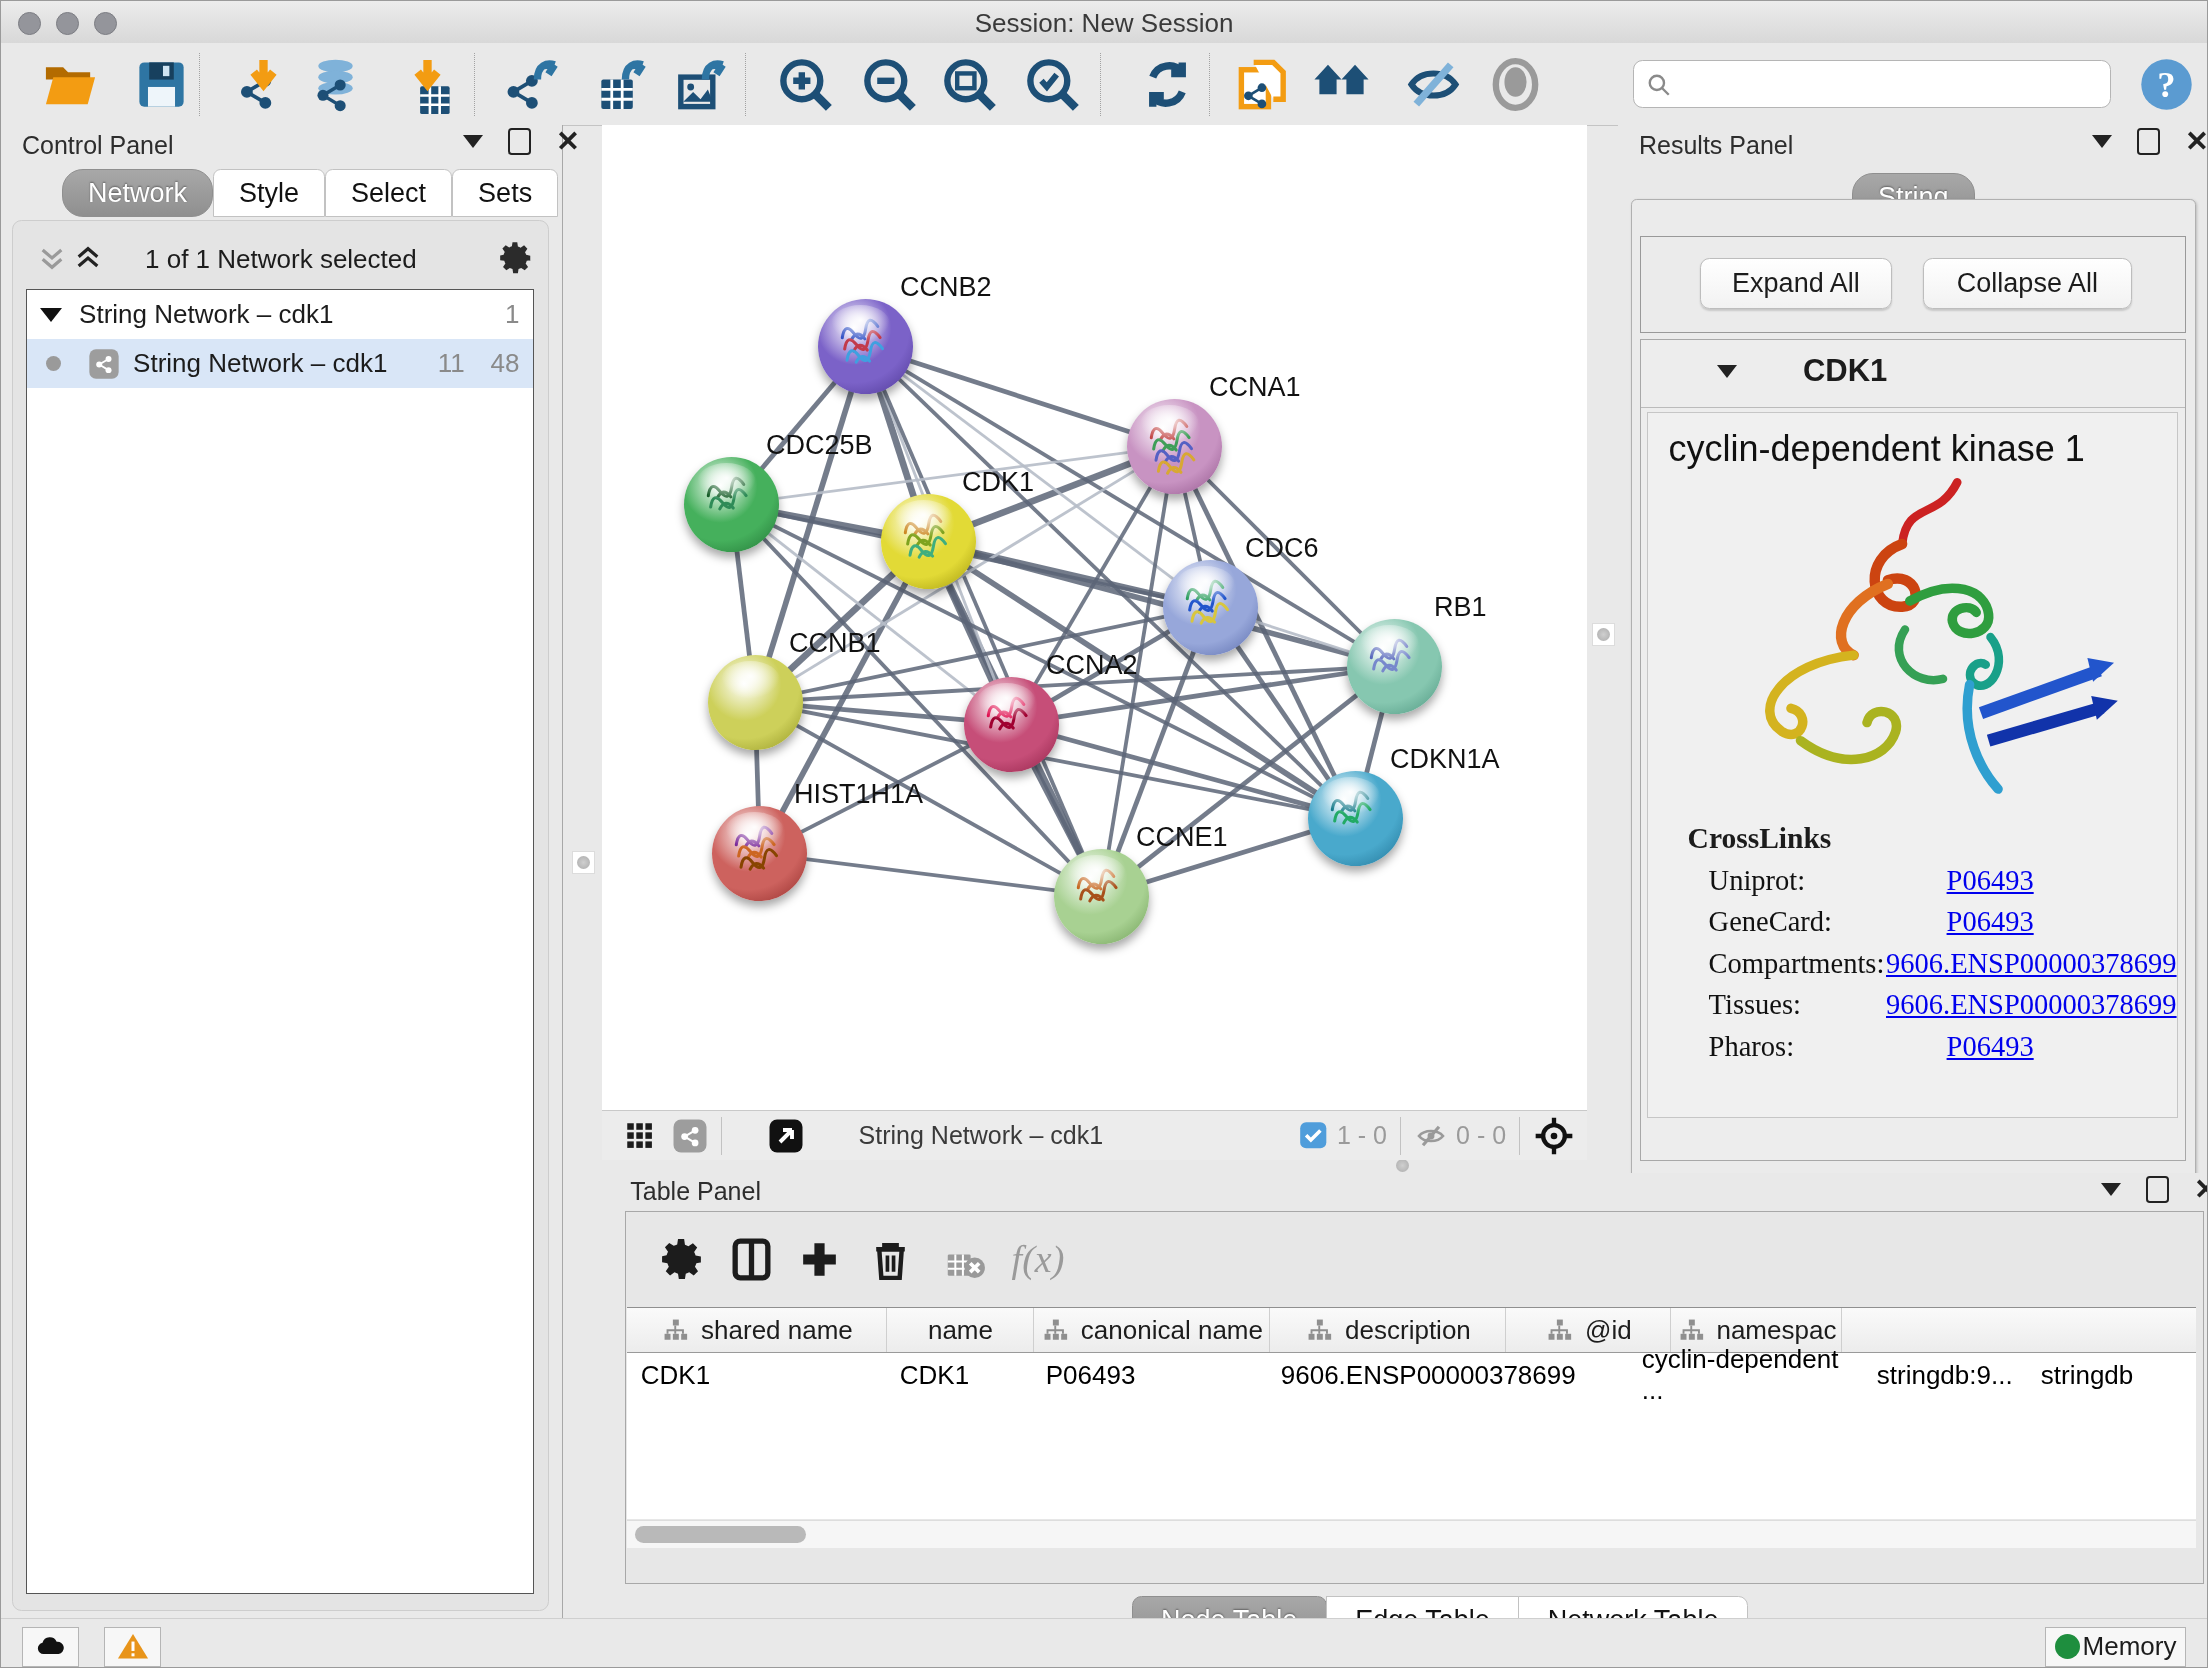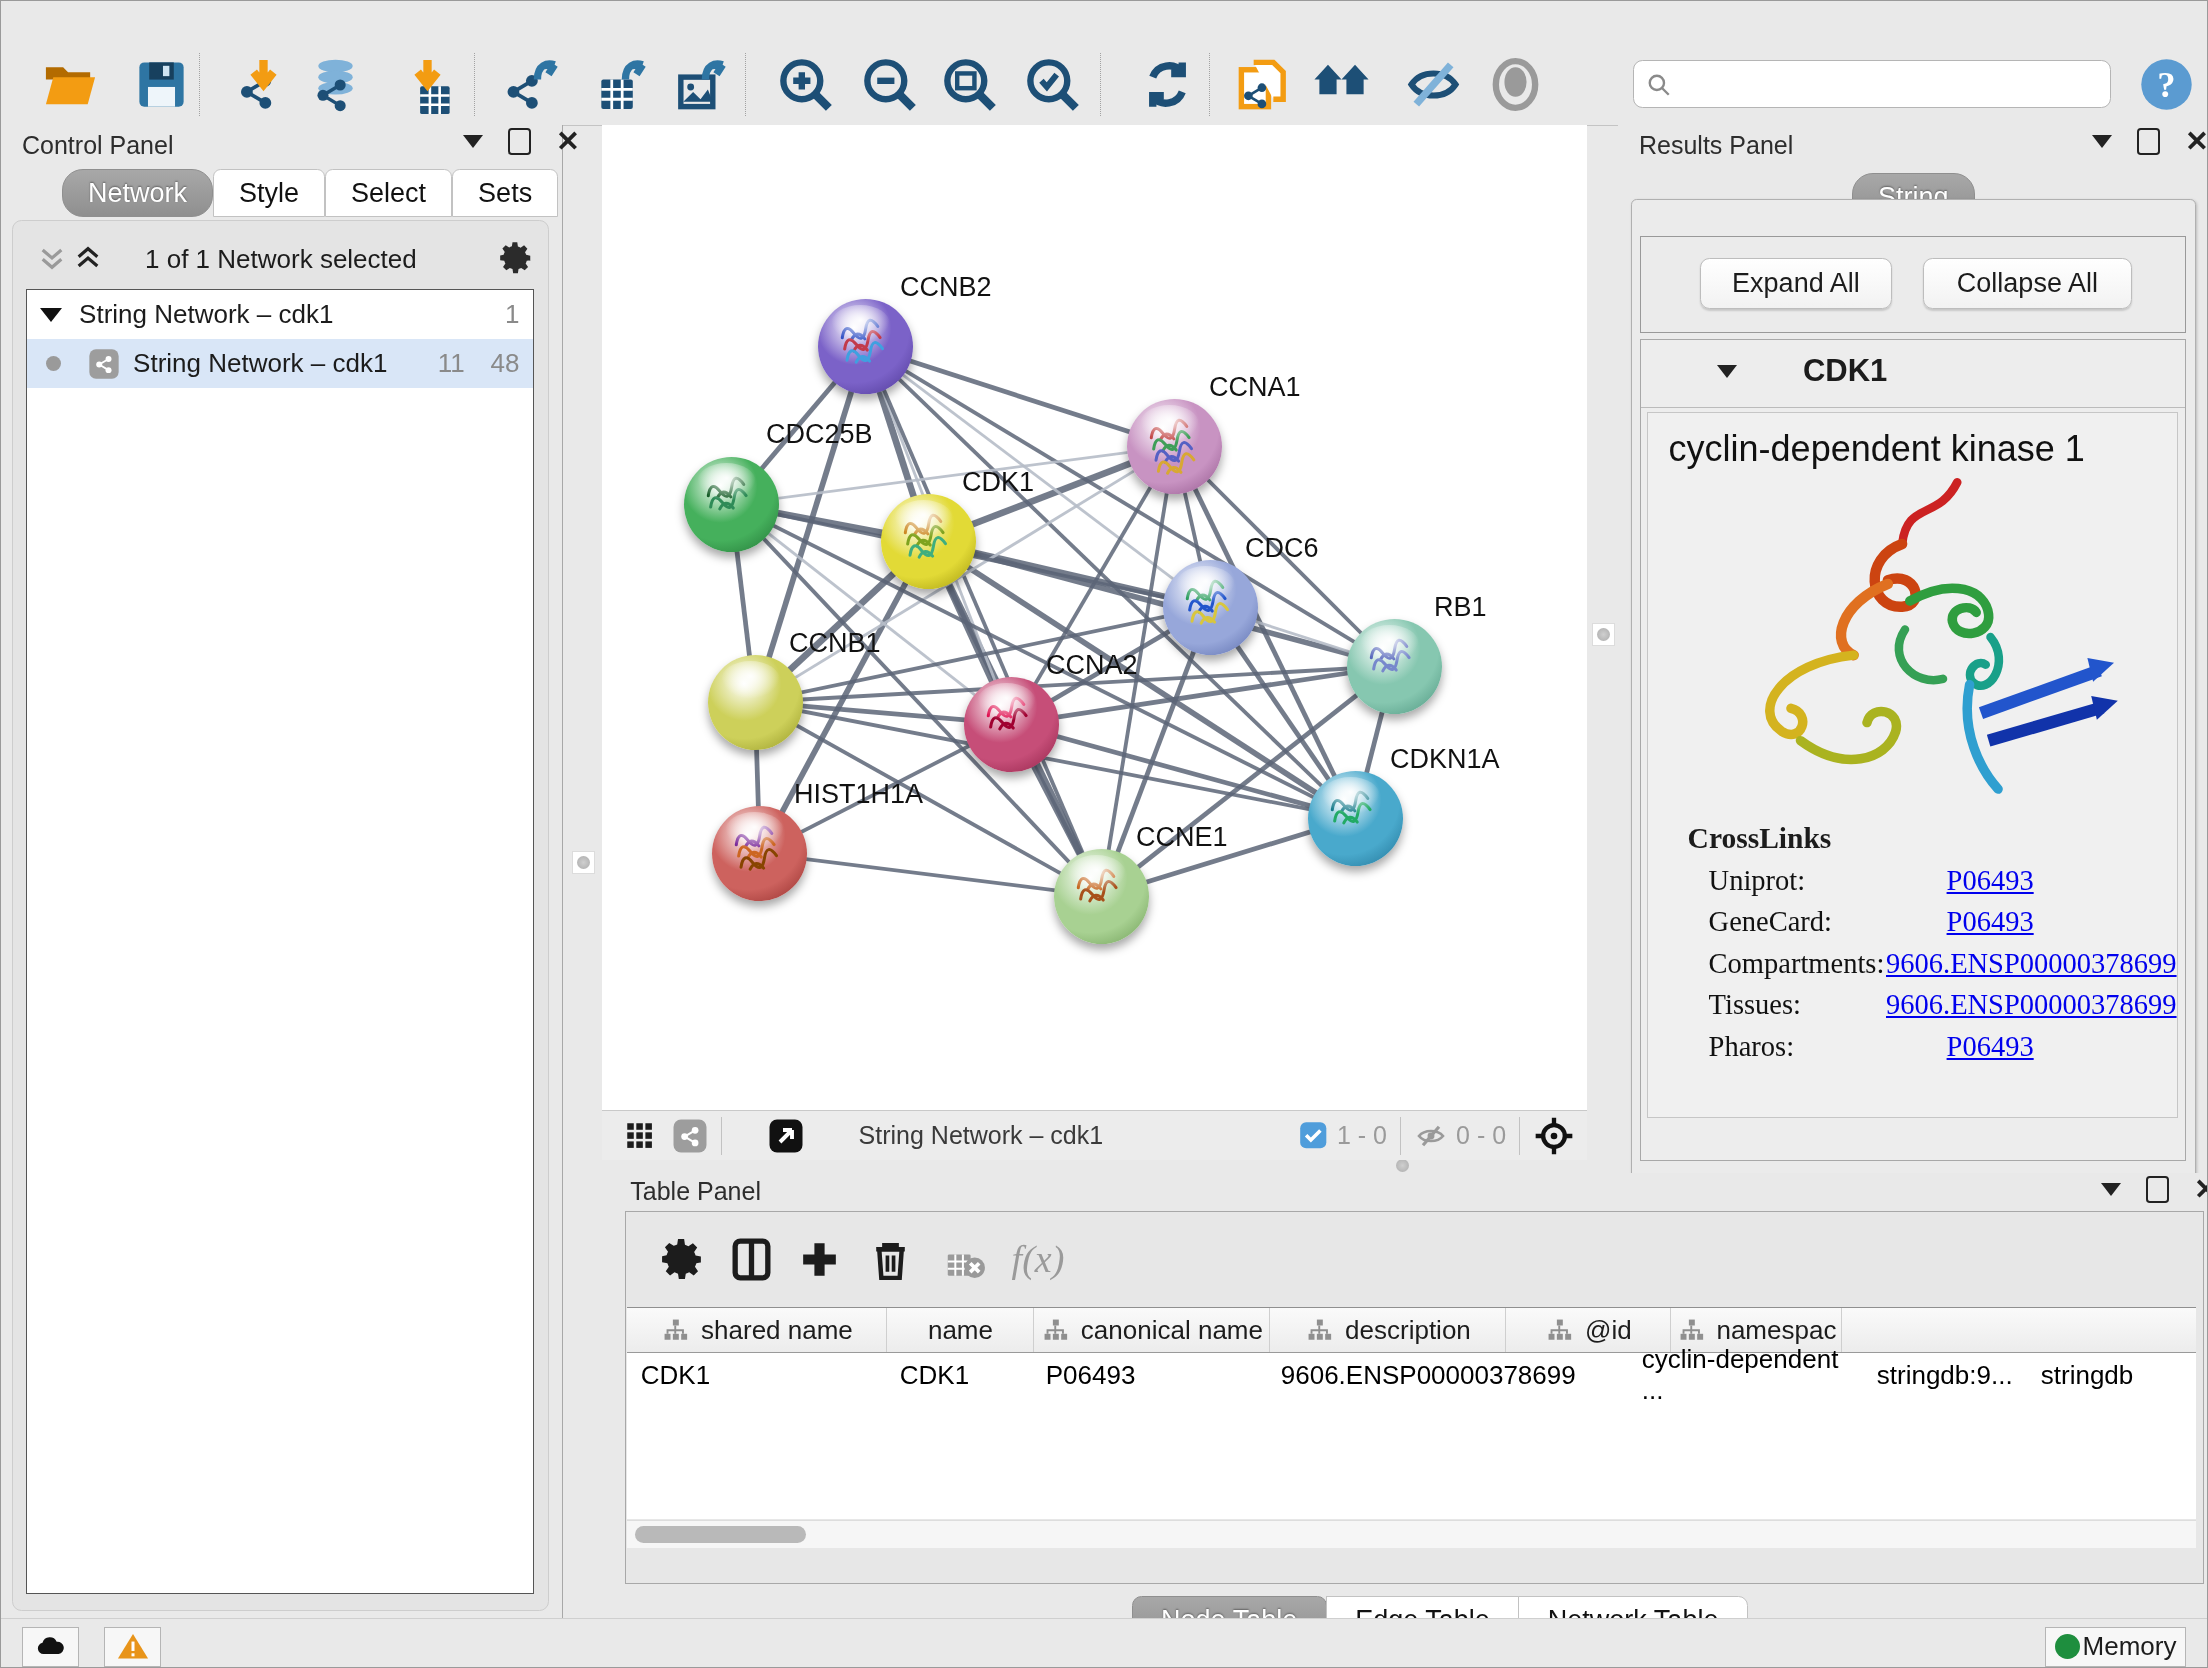--- a/index.html
+++ b/index.html
@@ -100,20 +100,26 @@
   .sb-btn{position:absolute;top:7.6px;height:38px;background:#f7f7f7;border:1.9px solid #b5b5b5;
     display:flex;align-items:center;justify-content:center;cursor:pointer;}
   #memory-btn{right:21px;width:139px;font-size:26px;gap:3px;}
   #memory-dot{width:25px;height:25px;border-radius:50%;background:#1e8e3e;}
 </style>
 </head>
 <body>
 
 <div id="app">
 
+  <div id="titlebar">
+    <div class="traffic" style="left:17px"></div>
+    <div class="traffic" style="left:55px"></div>
+    <div class="traffic" style="left:93px"></div>
+    <div id="title-text">Session: New Session</div>
+  </div>
 
   <div id="toolbar">
     <div id="search-box">
       <svg width="28.5" height="28.5" viewBox="0 0 24 24">
         <circle cx="10" cy="10" r="6" fill="none" stroke="#8a8a8a" stroke-width="2"></circle>
         <line x1="14.5" y1="14.5" x2="20" y2="20" stroke="#8a8a8a" stroke-width="2"></line>
       </svg>
     </div>
   <div class="tb-icon" style="left:40px"><svg width="100%" height="100%" viewBox="0 0 24 24">
           <path d="M2 5 h7 l2 2 h9 v3 H2z" fill="#b36b00"></path>
@@ -365,21 +371,21 @@
             <path d="M-22,22 q6,-16 13,-2 t13,-2 t13,0 m-30,8 q8,-10 14,2" fill="none" stroke="#d8a832" stroke-width="3.2" stroke-linecap="round"></path>
           </g>
         </svg><div class="hl"></div></div>
       <div class="node-label" style="left:607px;top:247px">CCNA1</div>
       <div class="node" style="left:82px;top:332px;width:95px;height:95px;background:radial-gradient(circle at 38% 30%, #ffffff 0%, #45b05c 42%, #45b05c 62%, #1f7032 100%);"><svg width="95" height="95" viewBox="-50 -50 100 100">
           <g transform="rotate(-12)">
             <path d="M-22,-14 q6,-16 13,-2 t13,-2 t13,0 m-30,8 q8,-10 14,2" fill="none" stroke="#145c26" stroke-width="3.2" stroke-linecap="round"></path>
             <path d="M-22,-2 q6,-16 13,-2 t13,-2 t13,0 m-30,8 q8,-10 14,2" fill="none" stroke="#2e8b57" stroke-width="3.2" stroke-linecap="round"></path>
           </g>
         </svg><div class="hl"></div></div>
-      <div class="node-label" style="left:164px;top:294px">CDC25B</div>
+      <div class="node-label" style="left:164px;top:305px">CDC25B</div>
       <div class="node" style="left:279px;top:369px;width:95px;height:95px;background:radial-gradient(circle at 38% 30%, #ffffff 0%, #e2da36 42%, #e2da36 62%, #9a9208 100%);"><svg width="95" height="95" viewBox="-50 -50 100 100">
           <g transform="rotate(-12)">
             <path d="M-22,-14 q6,-16 13,-2 t13,-2 t13,0 m-30,8 q8,-10 14,2" fill="none" stroke="#cc8822" stroke-width="3.2" stroke-linecap="round"></path>
             <path d="M-22,-2 q6,-16 13,-2 t13,-2 t13,0 m-30,8 q8,-10 14,2" fill="none" stroke="#7fa31e" stroke-width="3.2" stroke-linecap="round"></path>
             <path d="M-22,10 q6,-16 13,-2 t13,-2 t13,0 m-30,8 q8,-10 14,2" fill="none" stroke="#3fae7e" stroke-width="3.2" stroke-linecap="round"></path>
           </g>
         </svg><div class="hl"></div></div>
       <div class="node-label" style="left:360px;top:342px">CDK1</div>
       <div class="node" style="left:561px;top:435px;width:95px;height:95px;background:radial-gradient(circle at 38% 30%, #ffffff 0%, #97a7da 42%, #97a7da 62%, #5668a8 100%);"><svg width="95" height="95" viewBox="-50 -50 100 100">
           <g transform="rotate(-12)">

